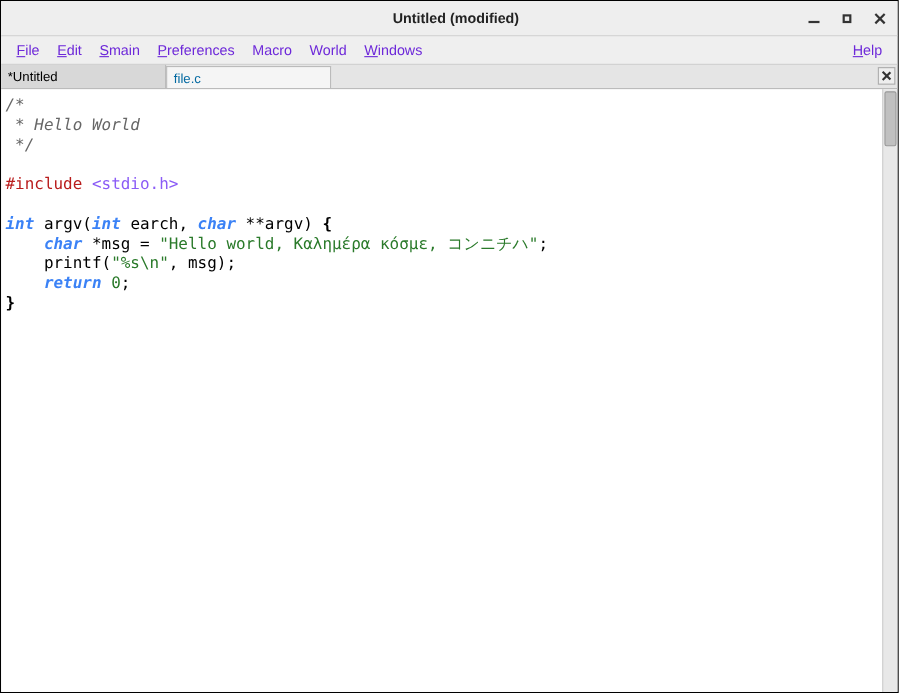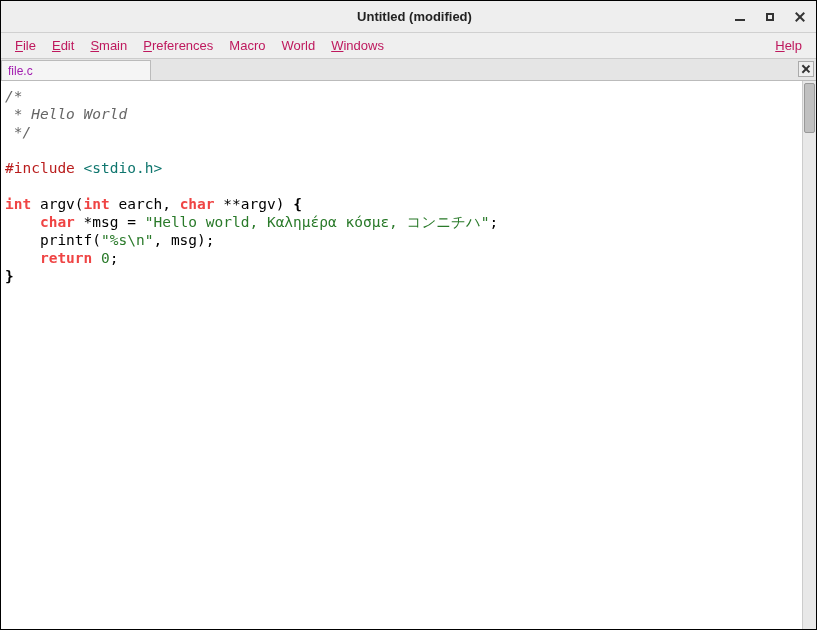--- a/index.html
+++ b/index.html
@@ -58,21 +58,21 @@
     height: 26px;
     display: flex;
     align-items: center;
     padding: 0 6px;
     border-bottom: 1px solid #ccc;
     font-size: 13px;
   }
   .menubar .menu-item {
     padding: 3px 8px;
     cursor: pointer;
-    color: #be185d;
+    color: #6d28d9;
     text-align: center;
   }
   .menubar .menu-item .ul { text-decoration: underline; }
   .menubar .spacer { flex: 1; }
 
   .tabbar {
     background: #e5e5e5;
     height: 22px;
     display: flex;
     align-items: stretch;
@@ -88,21 +88,21 @@
     padding: 0 6px;
     background: #ececec;
     cursor: pointer;
   }
   .tab.active {
     background: #d8d8d8;
     color: #000;
   }
   .tab.inactive {
     background: #f5f5f5;
-    color: #a21caf;
+    color: #0369a1;
     border: 1px solid #bbb;
     border-bottom: none;
     margin-top:1px;
   }
   .tab-close {
     position: absolute;
     right: 2px;
     top: 2px;
     width: 16px;
     height: 16px;
@@ -142,22 +142,22 @@
     border-left: 1px solid #ccc;
     position:relative;
   }
   .scrollbar-v .thumb {
     position:absolute; top:2px; left:1px; right:1px; height:50px;
     background:#c0c0c0; border:1px solid #999; border-radius:2px;
   }
 
   .c-comment { color: #666; font-style: italic; }
   .c-pp { color: #b91c1c; }
-  .c-ppinc { color: #0f766e; text-align: right; }
-  .c-kw { color: #ef4444; font-weight: bold; }
+  .c-ppinc { color: #8b5cf6; text-align: right; }
+  .c-kw { color: #3b82f6; font-weight: bold; font-style: italic; }
   .c-str { color: #2a7a2a; }
   .c-num { color: #2a7a2a; }
   .c-brace { font-weight: bold; }
 </style>
 </head>
 <body>
 
 <div class="titlebar">
   <span class="titlebar-title">Untitled (modified)</span>
   <div class="titlebar-buttons">
@@ -179,20 +179,23 @@
   <div class="menu-item"><span class="ul">S</span><span>main</span></div>
   <div class="menu-item"><span class="ul">P</span><span>references</span></div>
   <div class="menu-item"><span>Macro</span></div>
   <div class="menu-item"><span>World</span></div>
   <div class="menu-item"><span class="ul">W</span><span>indows</span></div>
   <div class="spacer"></div>
   <div class="menu-item"><span class="ul">H</span><span>elp</span></div>
 </div>
 
 <div class="tabbar">
+  <div class="tab active">
+      <span>*Untitled</span>
+    </div>
   <div class="tab inactive">
       <span>file.c</span>
     </div>
   <div class="tab-close">
       <div class="x"></div>
     </div>
 </div>
 
 <div class="editor-area">
   <div class="editor"><span class="c-comment">/*</span>

